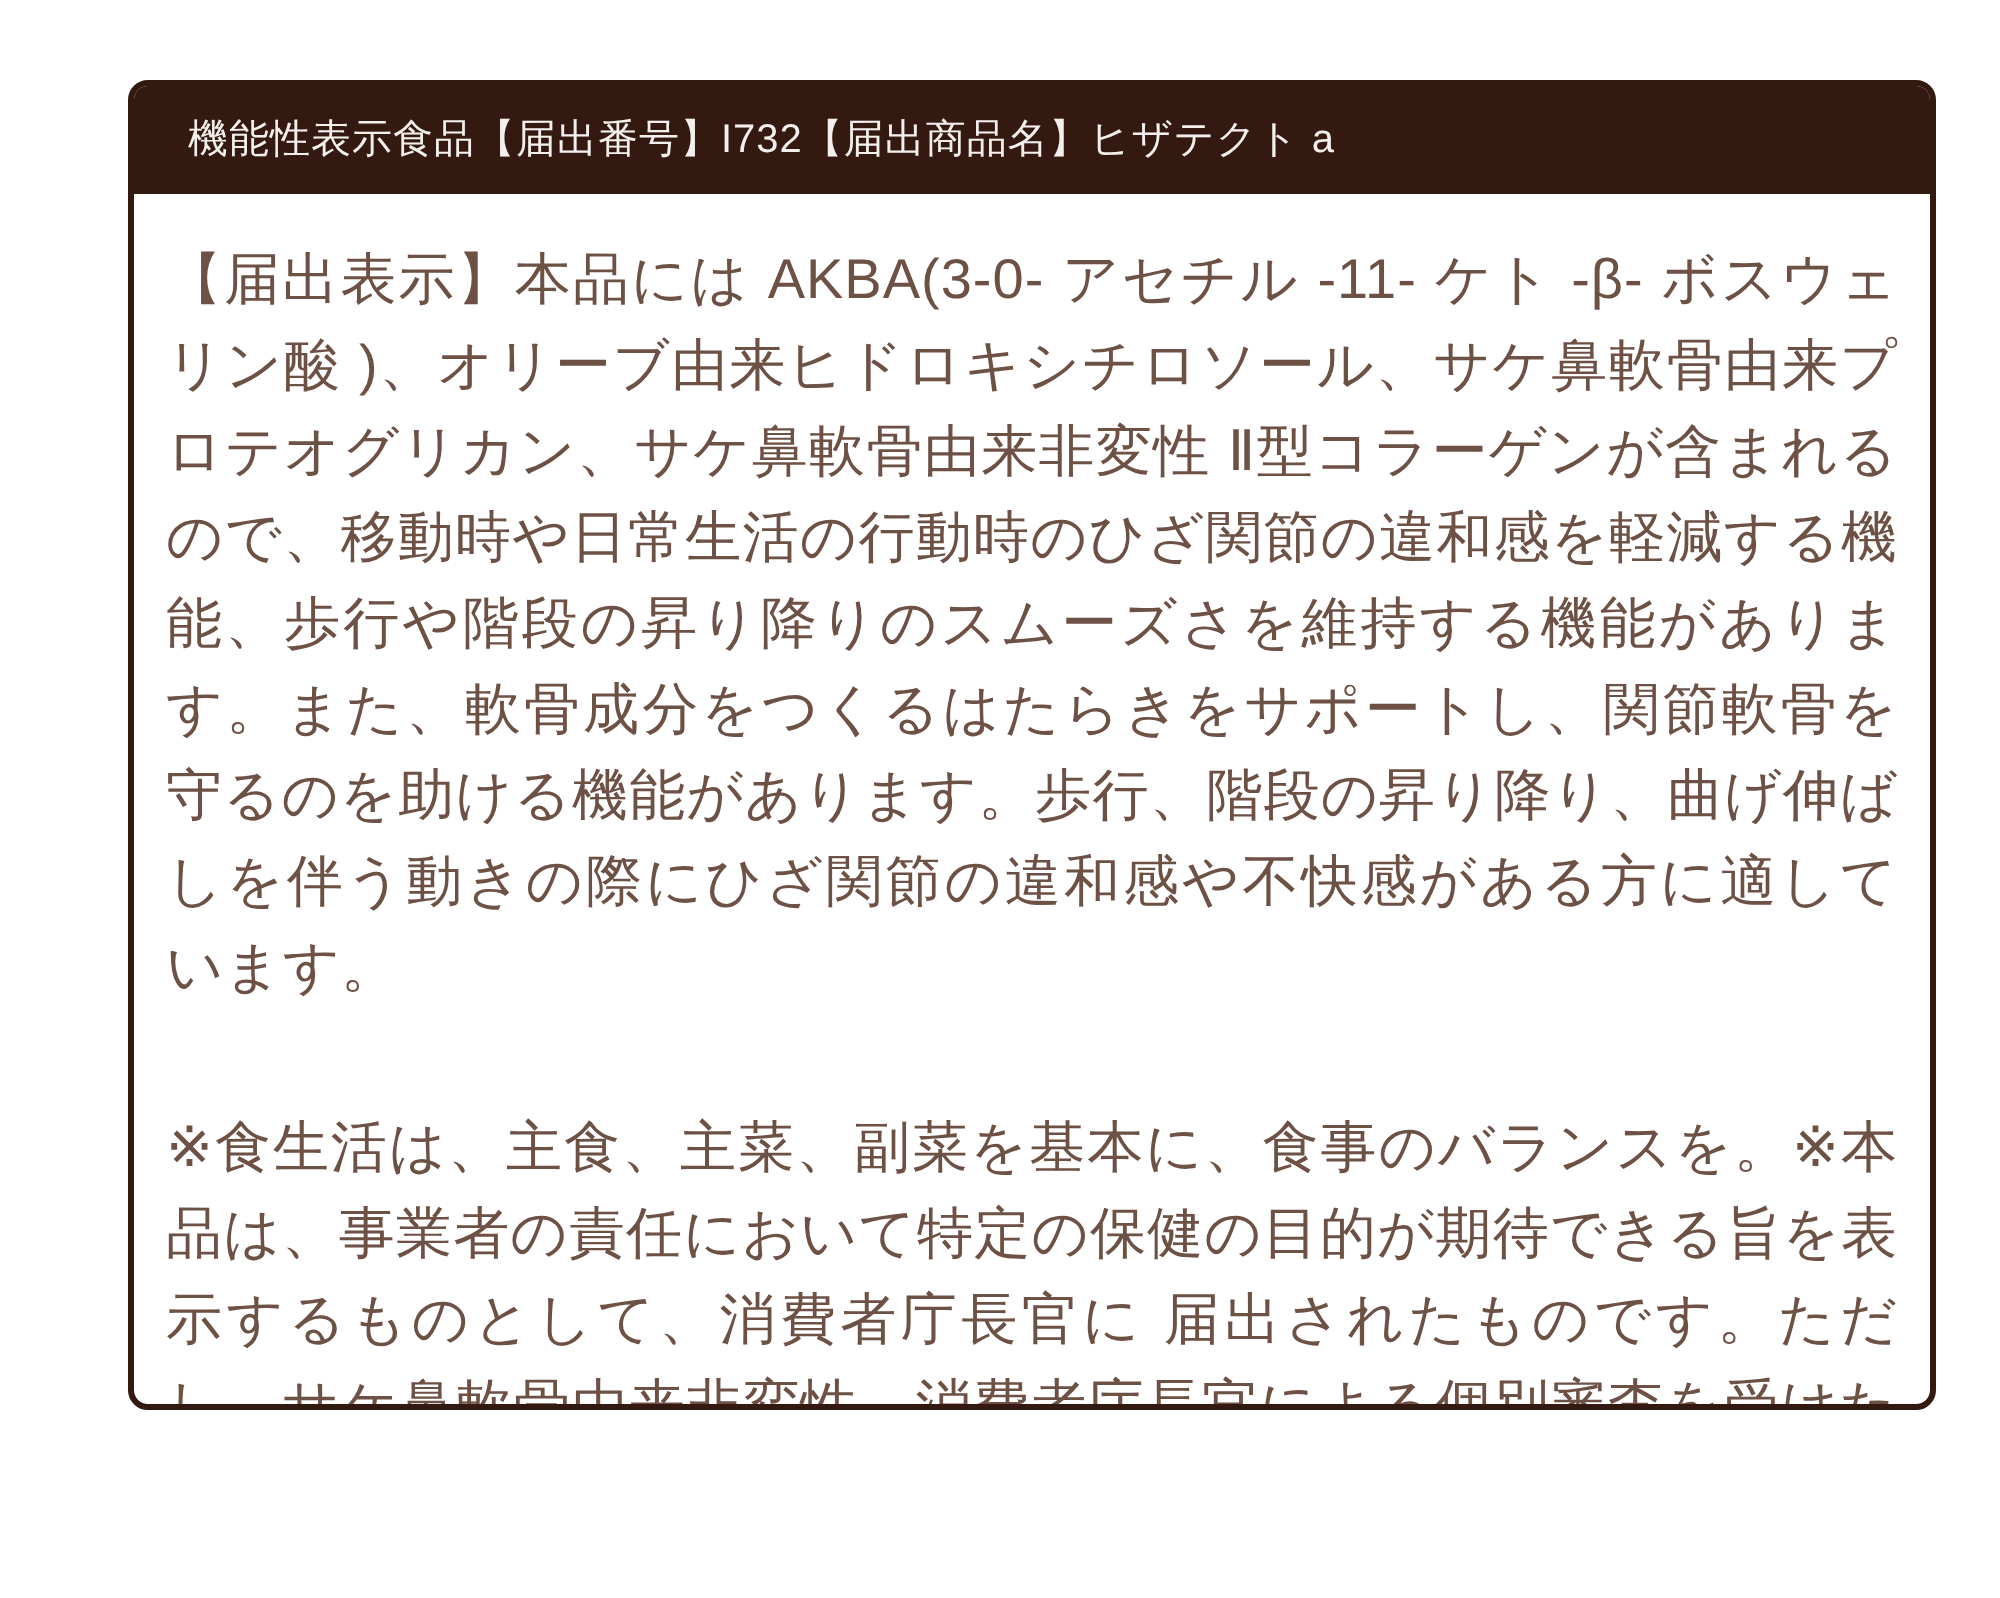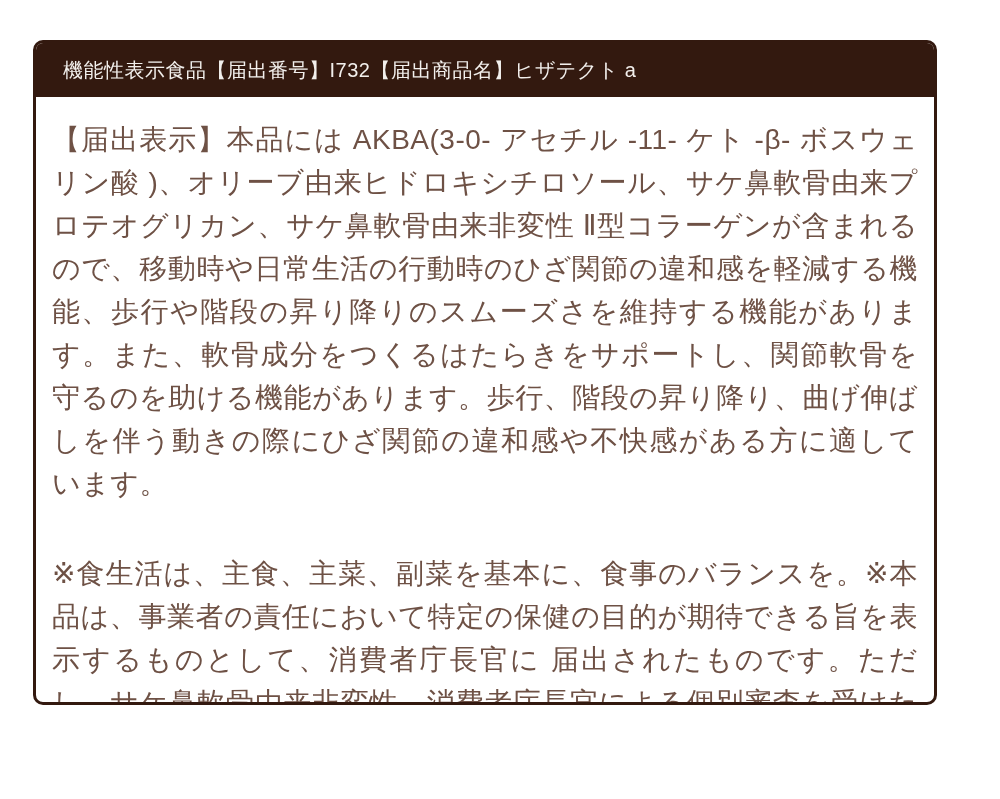--- a/index.html
+++ b/index.html
@@ -10,21 +10,21 @@
   }
   .page {
     position: relative;
     width: 1000px;
     height: 799px;
     background: #ffffff;
     overflow: hidden;
   }
   .card {
     position: absolute;
-    left: 33px;
+    left: 64px;
     top: 40px;
     width: 904px;
     height: 665px;
     box-sizing: border-box;
     background: #ffffff;
     border: 3px solid #33190f;
     border-radius: 10px;
     overflow: hidden;
   }
   .card-header {

